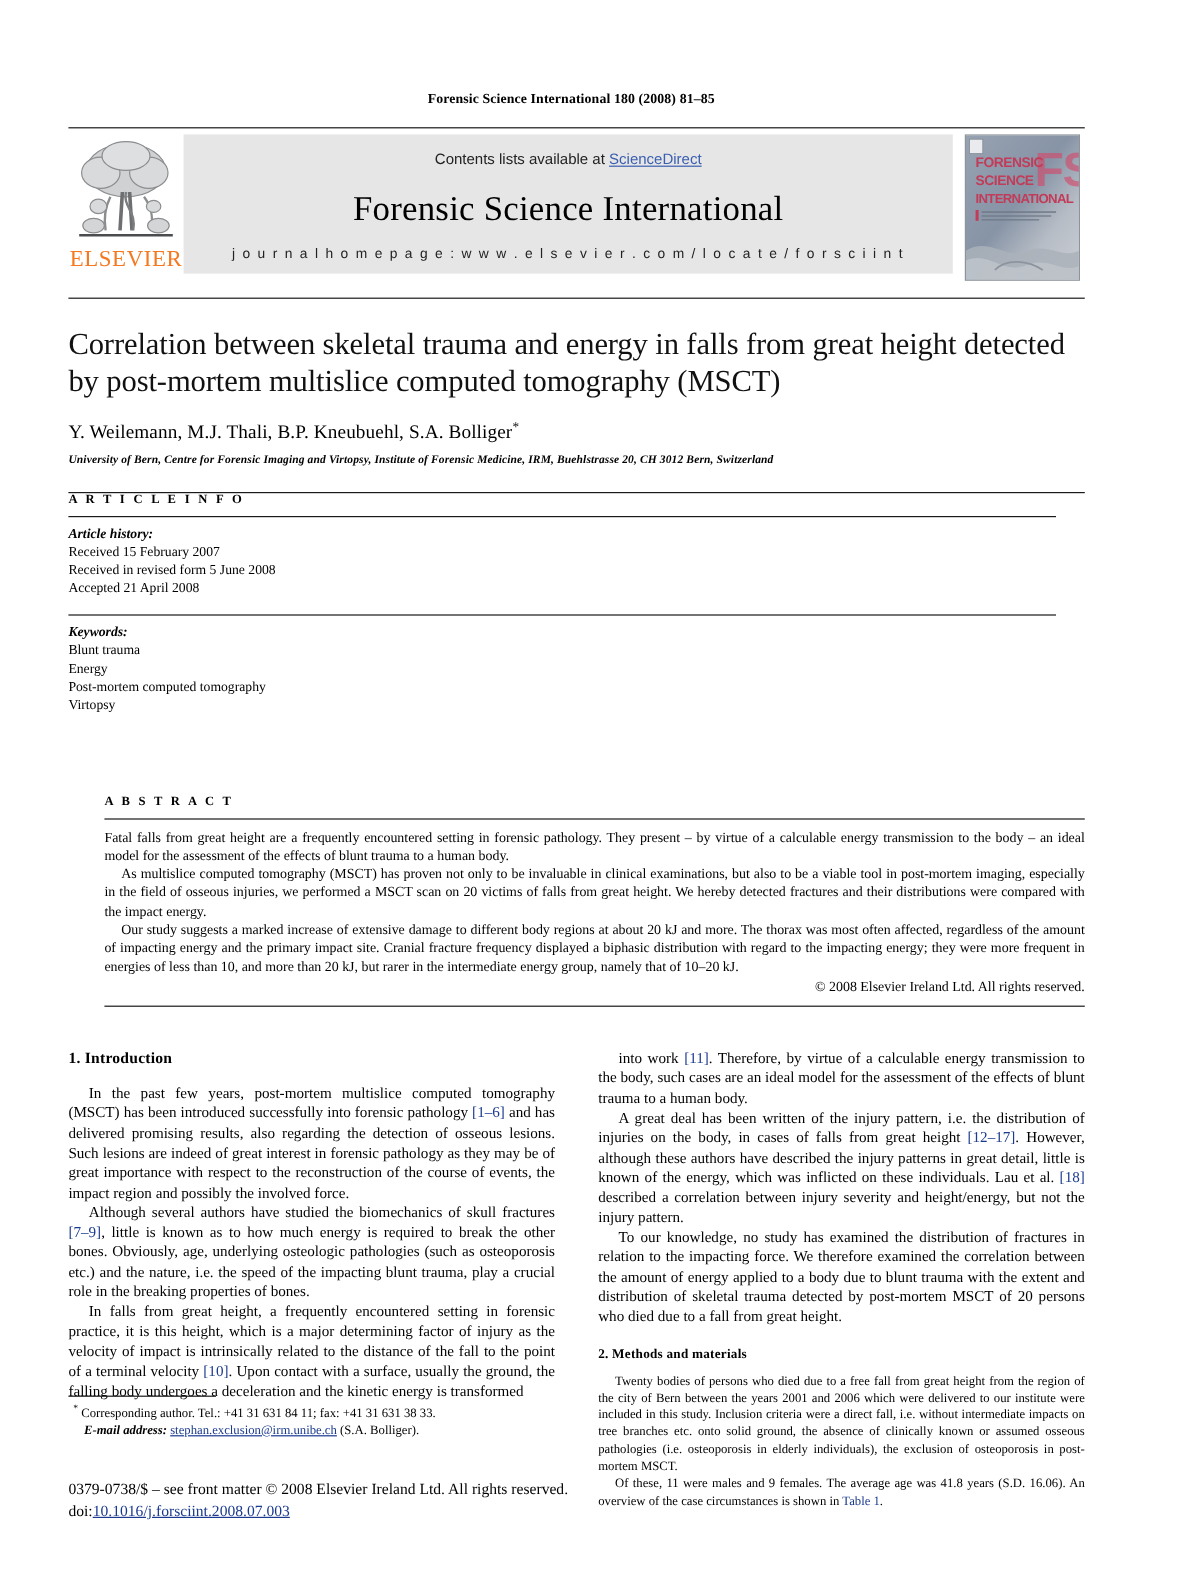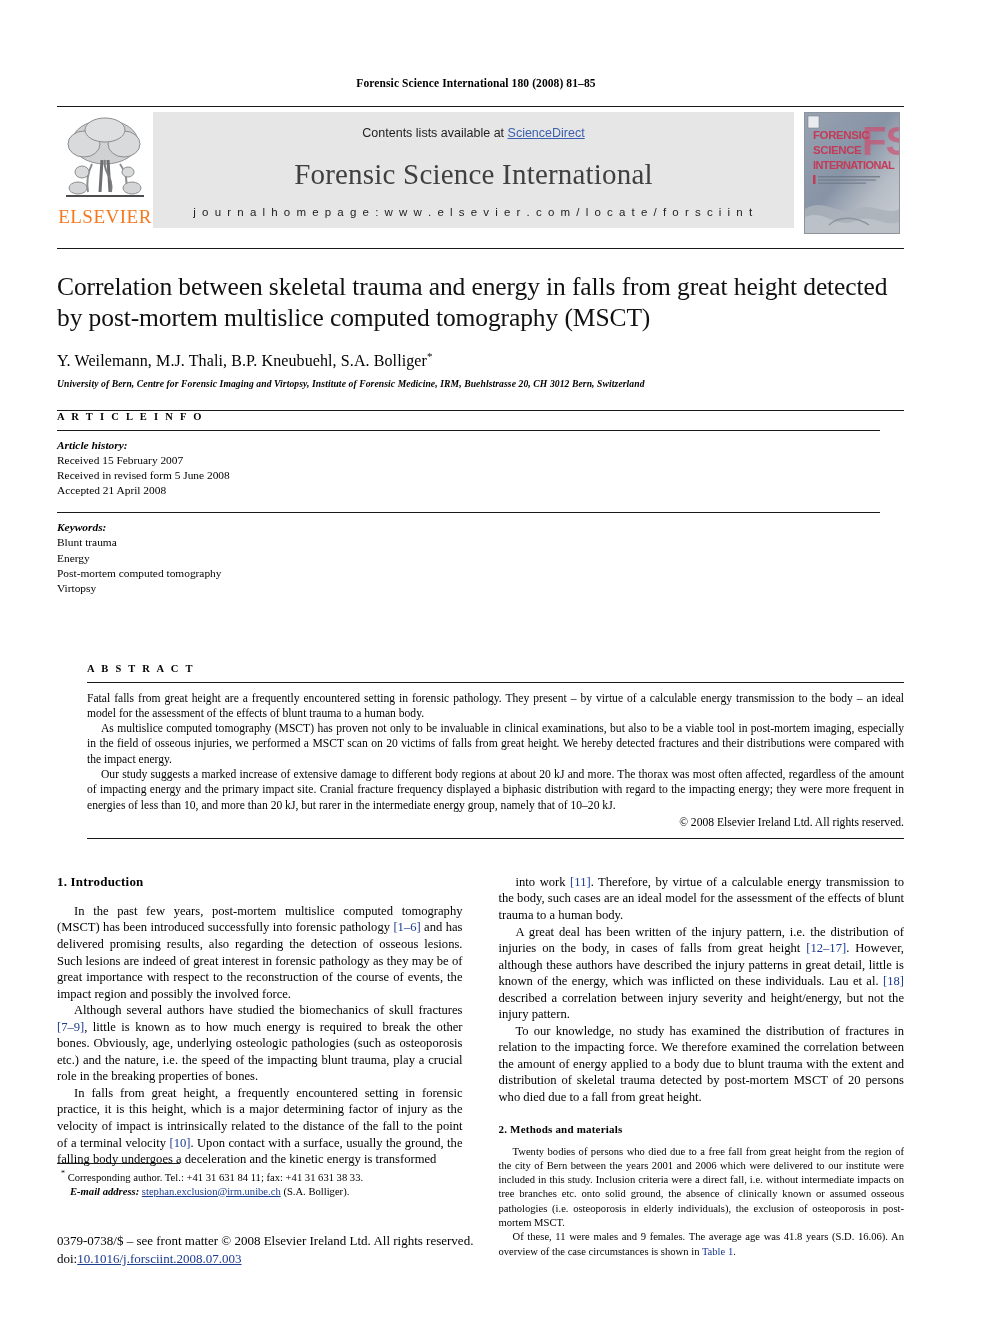--- a/index.html
+++ b/index.html
@@ -70,21 +70,21 @@
   }
   .banner-top {
     font-family: "Liberation Sans", sans-serif;
     font-size: 12.5px;
     color: #222;
   }
   .sd-link { color: #3a5fb0; }
   .banner-title {
     font-family: "Liberation Serif", serif;
     font-size: 29px;
-    color: #404040;
+    color: #000000;
     letter-spacing: .2px;
     margin: 2px 0 0 0;
     line-height: 1;
   }
   .banner-bottom {
     font-family: "Liberation Sans", sans-serif;
     font-size: 11.5px;
     letter-spacing: 1.5px;
     color: #222;
   }

